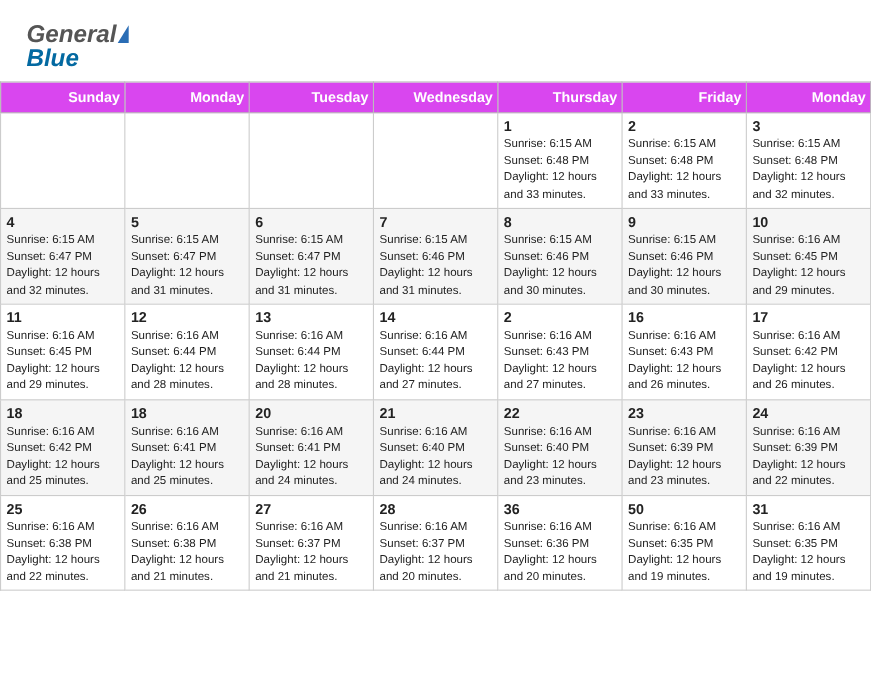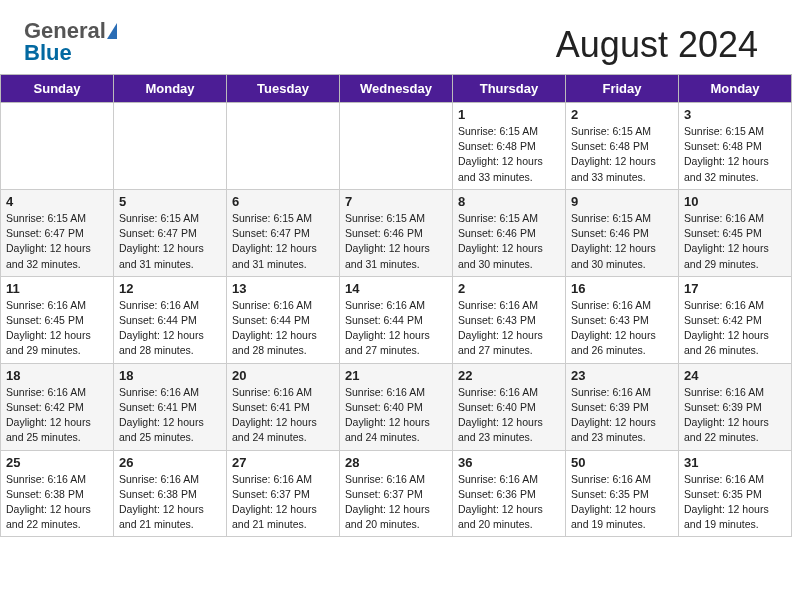--- a/index.html
+++ b/index.html
@@ -6,22 +6,23 @@
     body {
       font-family: Arial, sans-serif;
       background: #fff;
       width: 792px;
       min-height: 612px;
       padding: 0;
     }
     .header {
       display: flex;
       justify-content: space-between;
-      align-items: flex-end;
-      padding: 18px 34px 8px 24px;
+      align-items: center;
+      padding: 18px 24px 8px 24px;
+      font-style: italic;
     }
     .logo {
       display: flex;
       flex-direction: column;
       align-items: flex-start;
     }
     .logo-general { color: #555; }
     .logo-blue { color: #2a6db5; }
     .title-area {
       text-align: right;
@@ -35,27 +36,27 @@
       font-size: 16px;
       font-weight: normal;
       color: #444;
     }
     .calendar {
       width: 100%;
       border-collapse: collapse;
       margin: 0;
     }
     .calendar thead tr th {
-      background: #4c1d95;
+      background: #d946ef;
       color: #fff;
       font-size: 13px;
       font-weight: bold;
       padding: 6px 4px;
       border: 1px solid #bbb;
-      text-align: center;
+      text-align: right;
       width: calc(100% / 7);
     }
     .calendar tbody tr td {
       border: 1px solid #ccc;
       vertical-align: top;
       padding: 4px 5px;
       font-size: 11px;
       color: #222;
       background: #fff;
       min-height: 80px;
@@ -100,21 +101,20 @@
 
 <div class="header">
   <div class="logo">
     <div class="logo-row">
       <span class="logo-general" style="font-size:22px;font-weight:bold;color:#555;">General</span>
       <span class="logo-triangle"></span>
     </div>
     <span class="logo-blue" style="font-size:22px;font-weight:bold;color:#0369a1;margin-top:-4px;">Blue</span>
   </div>
   <div class="title-area">
-    <h1>August 2024</h1>
   </div>
 </div>
 
 <table class="calendar">
   <thead>
     <tr>
     <th>Sunday</th>
         <th>Monday</th>
         <th>Tuesday</th>
         <th>Wednesday</th>

